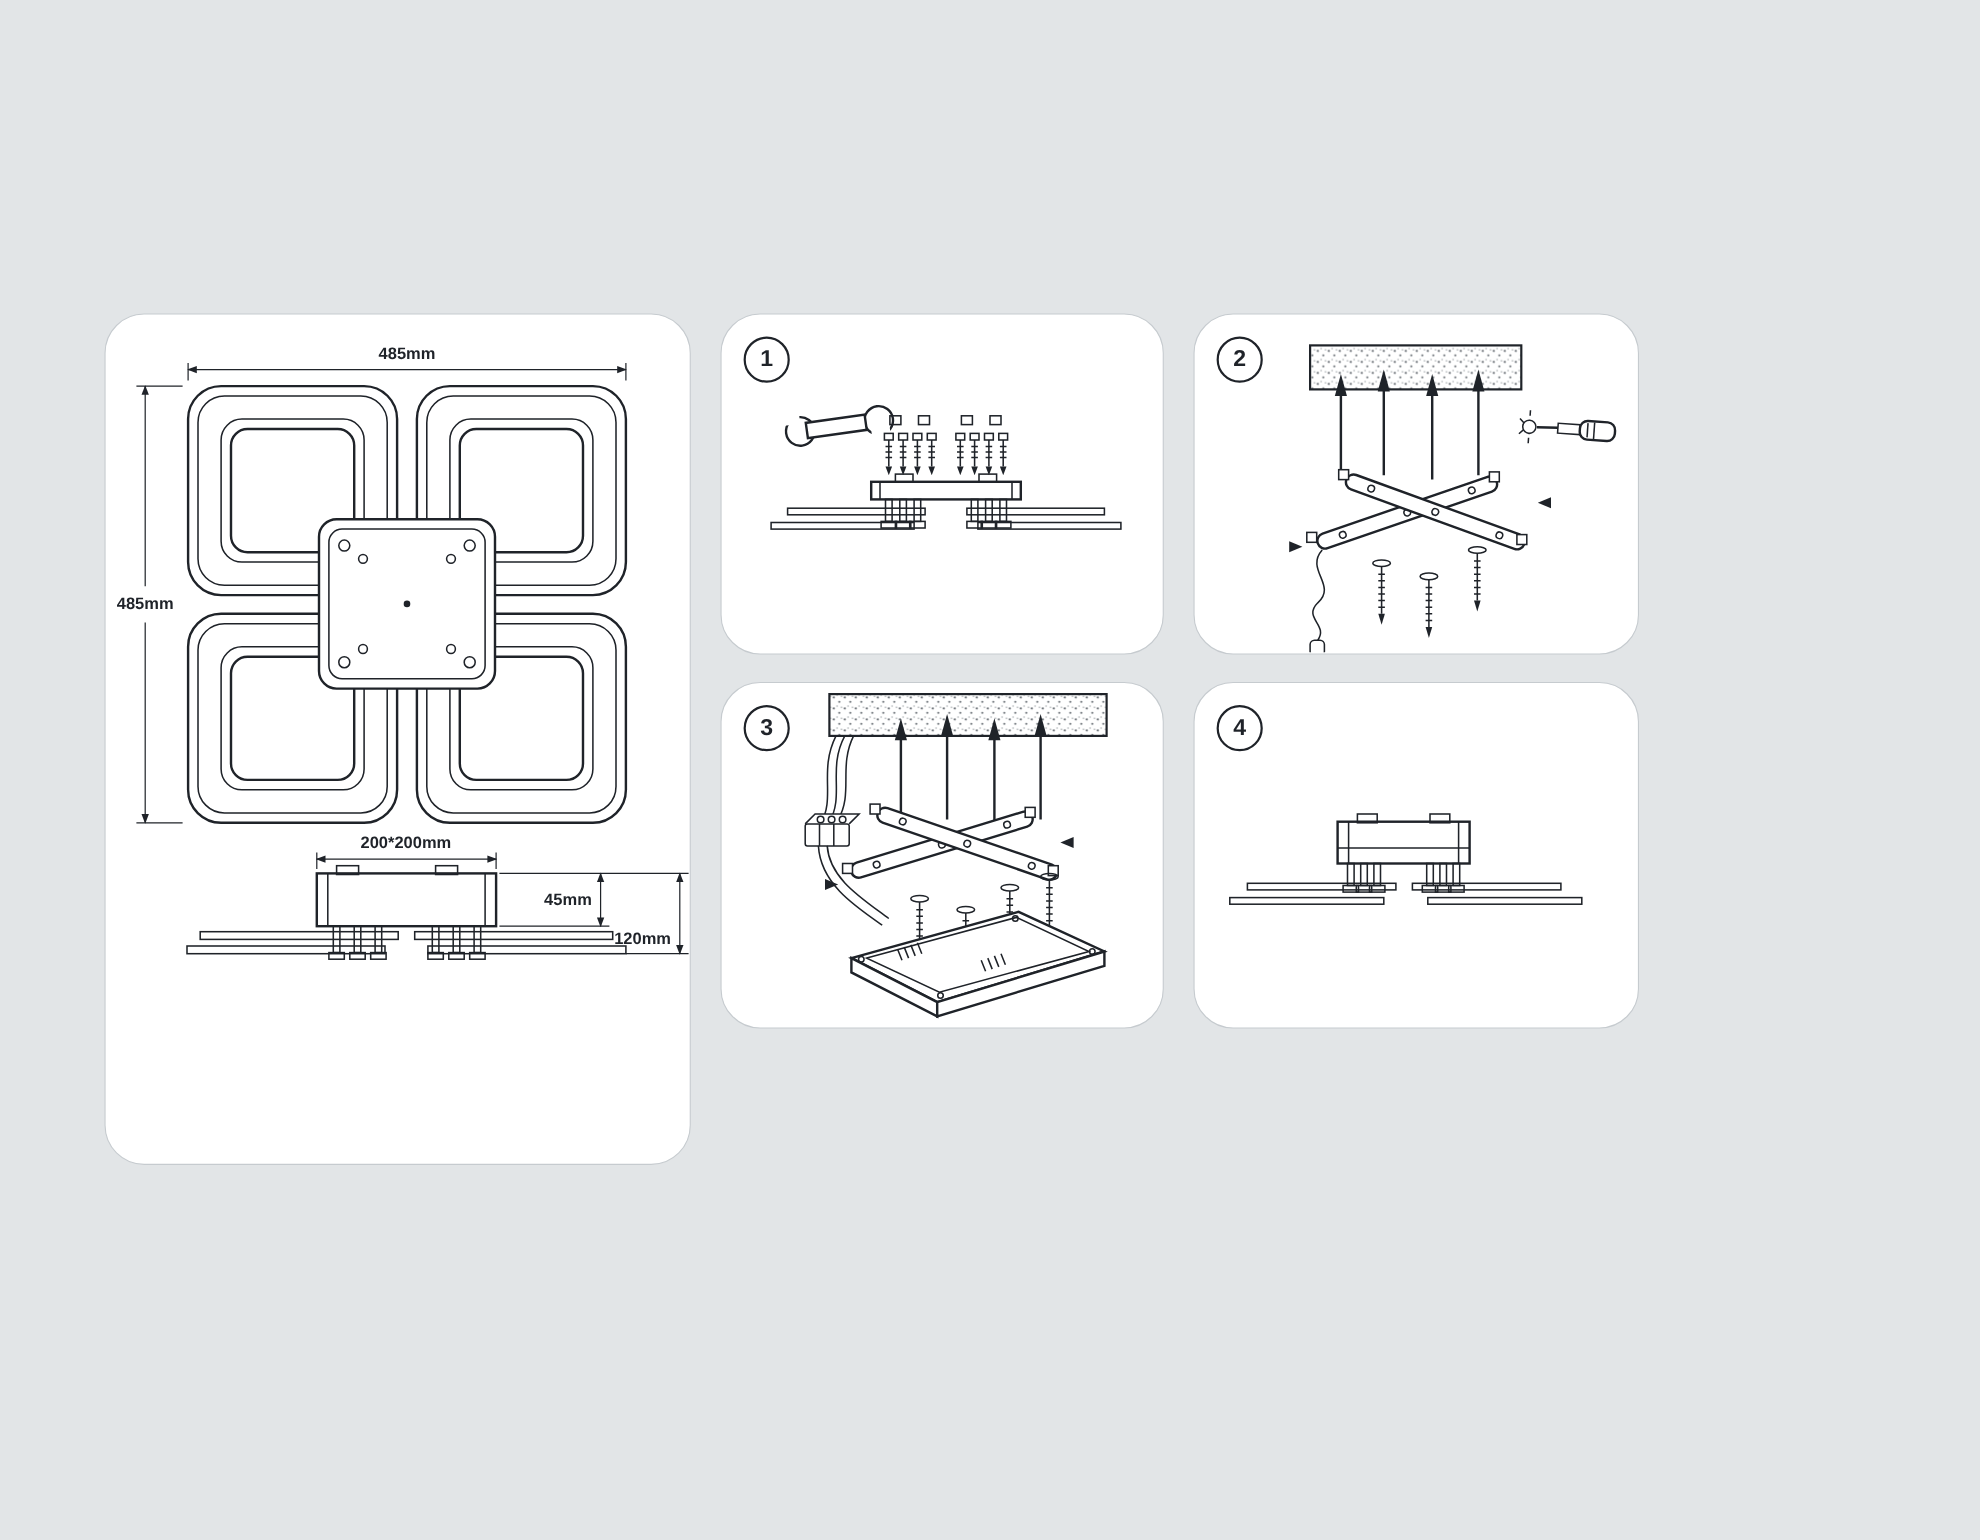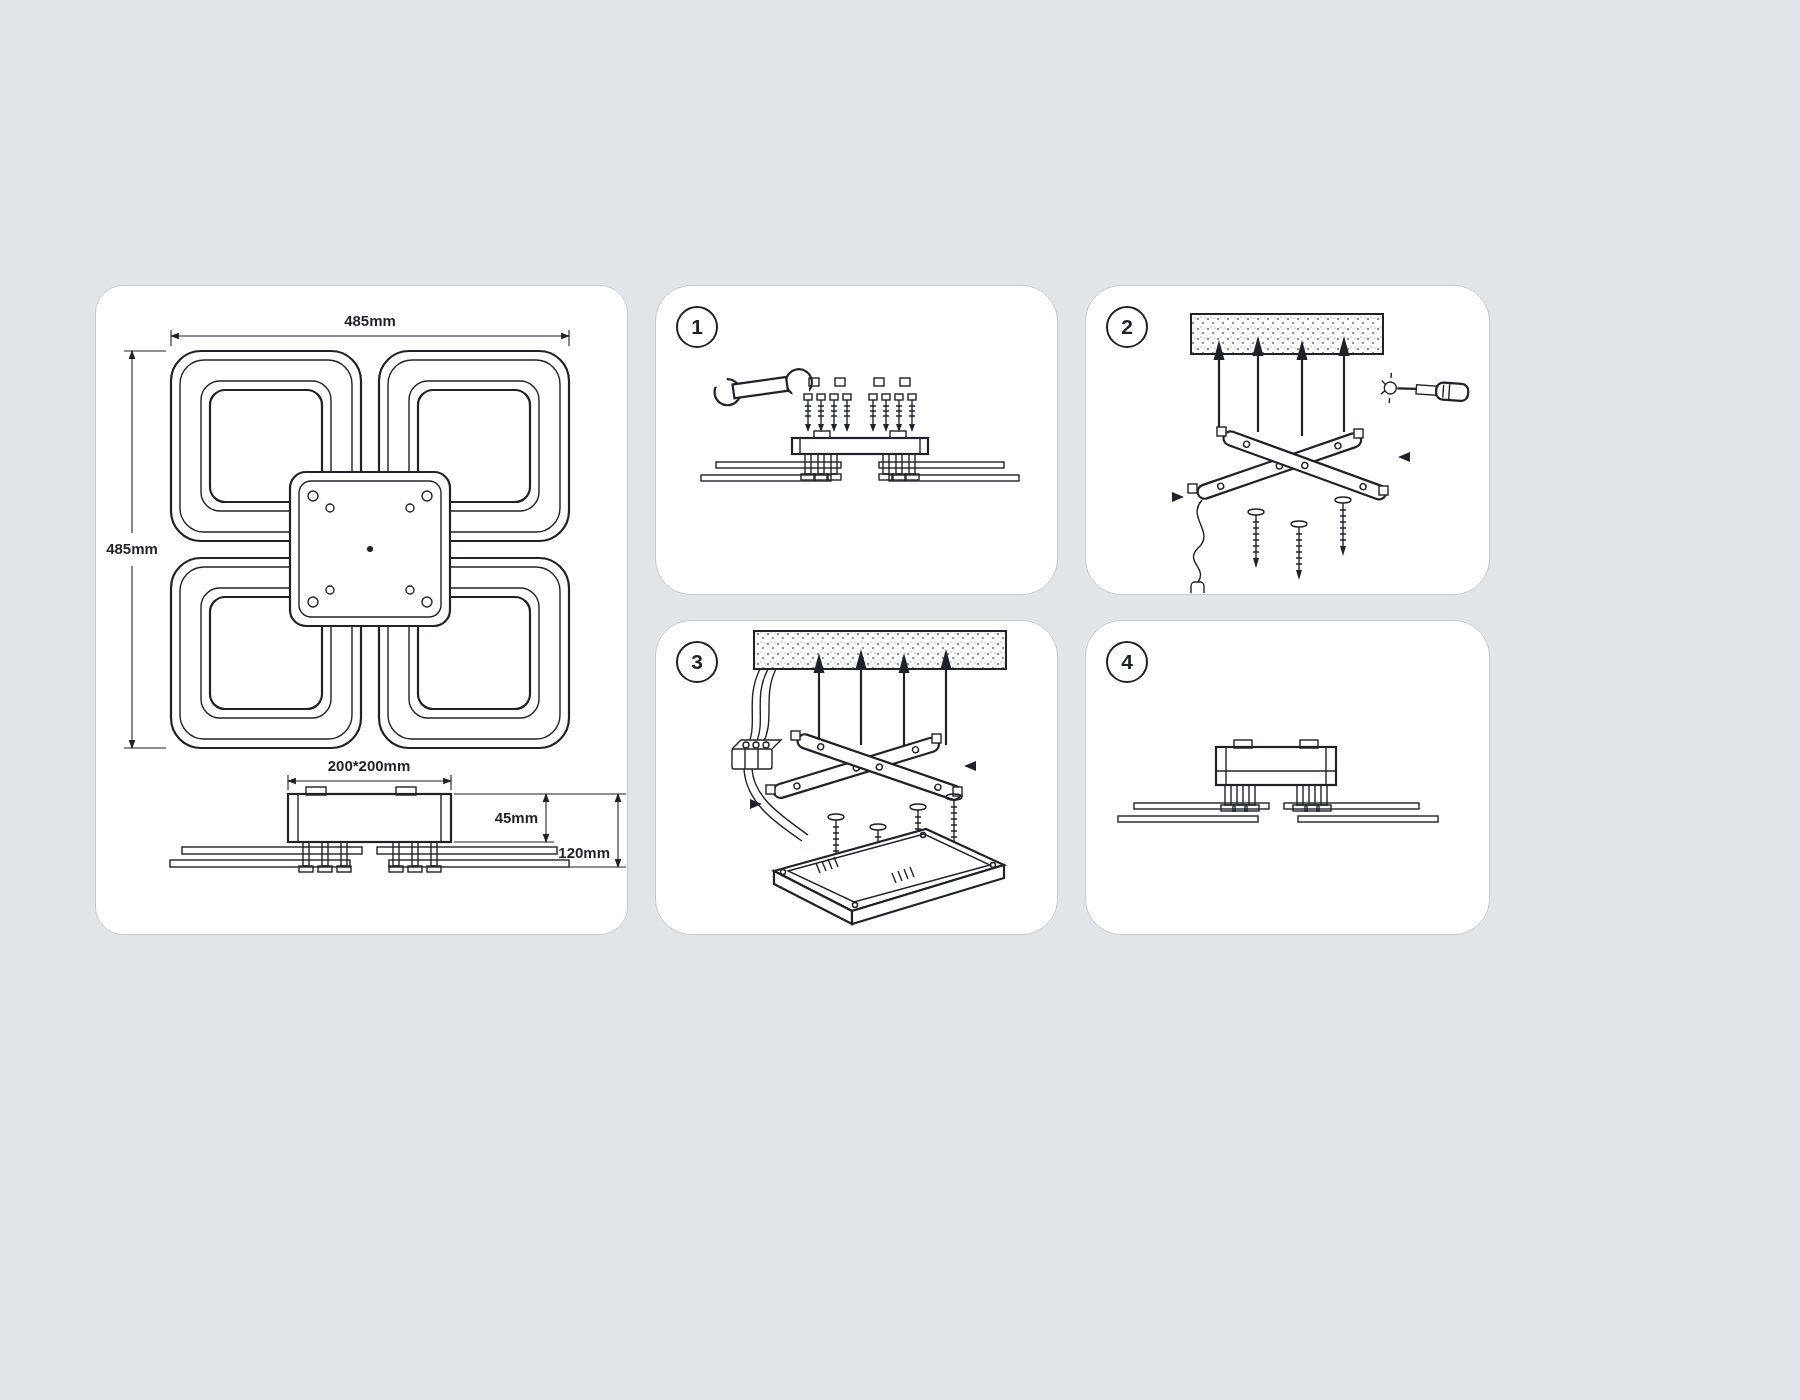--- a/index.html
+++ b/index.html
@@ -7,21 +7,21 @@
     width:1800px;height:1400px;position:relative;
     background:#e2e5e7;
     font-family:"Liberation Sans", sans-serif;
     overflow:hidden;
   }
   .panel{
     position:absolute;background:#ffffff;
     border:1.5px solid #c6cbcf;border-radius:36px;
     box-sizing:border-box;
   }
-  #left-panel{left:95px;top:285px;width:533px;height:650px;border-radius:28px;}
+  #left-panel{left:95px;top:285px;width:533px;height:774px;}
   #step1-panel{left:655px;top:285px;width:403px;height:310px;}
   #step2-panel{left:1085px;top:285px;width:405px;height:310px;}
   #step3-panel{left:655px;top:620px;width:403px;height:315px;}
   #step4-panel{left:1085px;top:620px;width:405px;height:315px;}
   .badge{
     position:absolute;left:20px;top:20px;width:38px;height:38px;
     border:2.5px solid #1f2329;border-radius:50%;
     display:flex;align-items:center;justify-content:center;
     font-weight:bold;font-size:21px;color:#1f2329;background:#fff;
     z-index:2;

